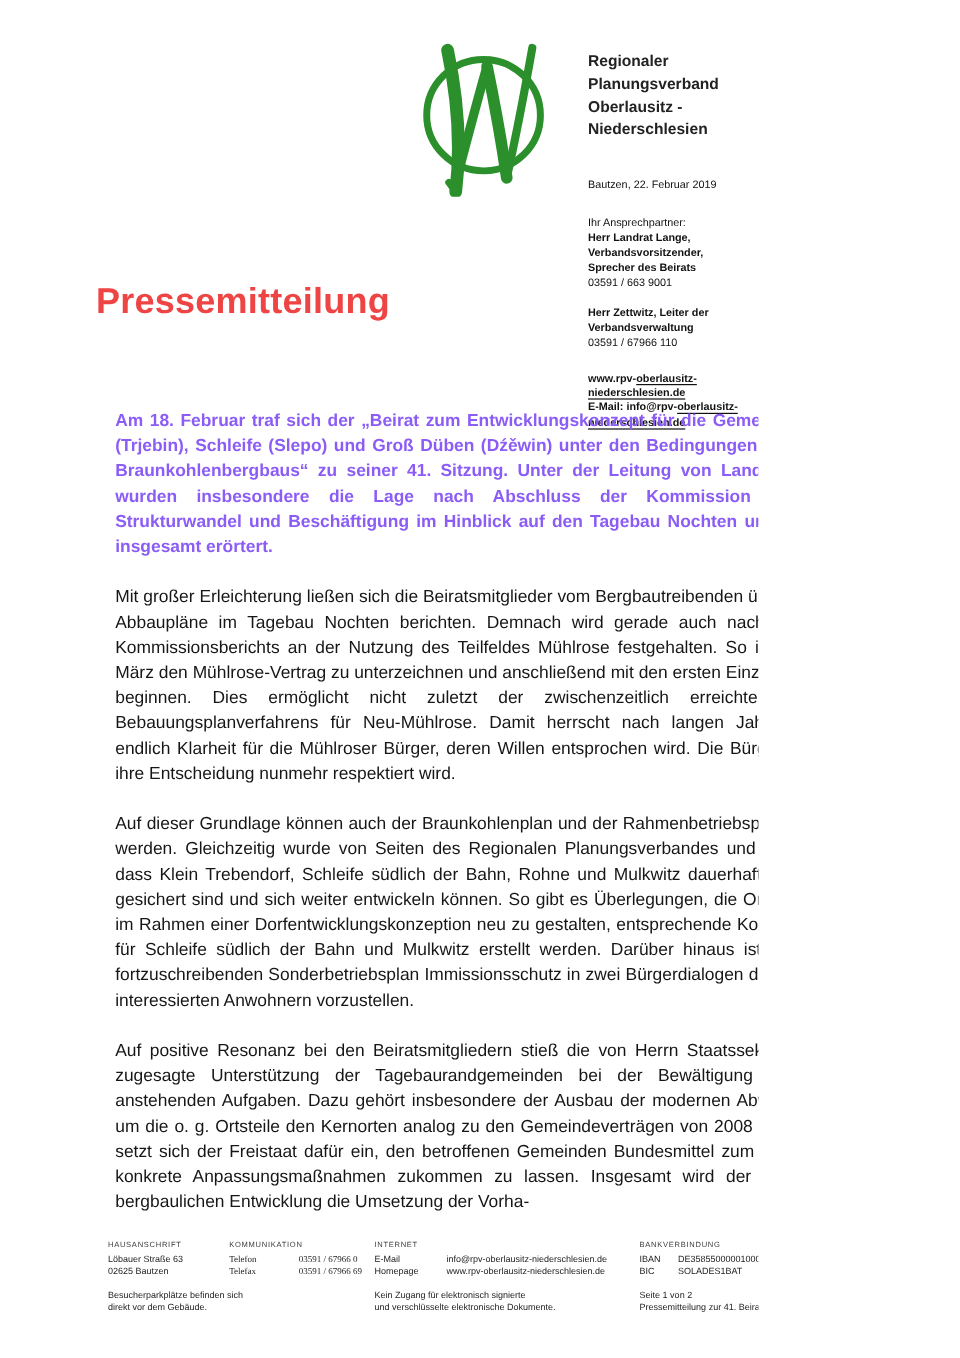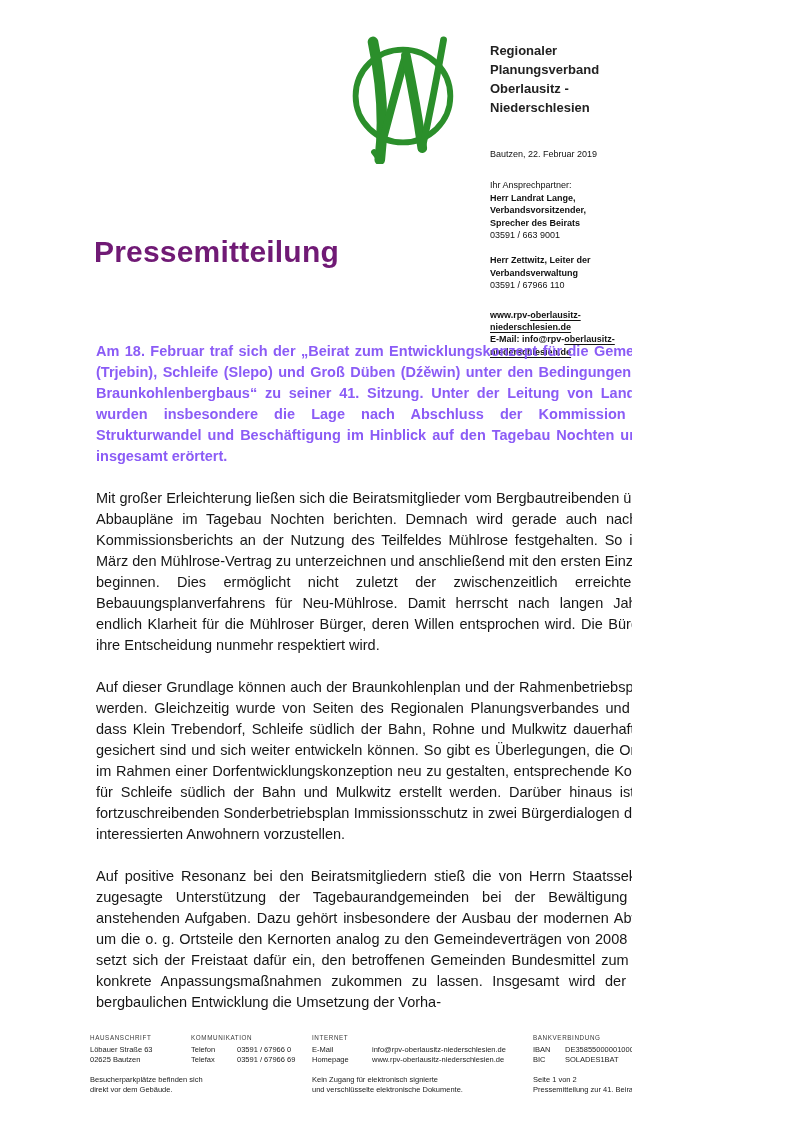--- a/index.html
+++ b/index.html
@@ -17,37 +17,37 @@
   .org .col-hsb{font-weight:normal;color:#3c3c3c;}
   
   .contact{position:absolute;left:490px;top:148px;font-size:9px;line-height:12.4px;color:#111;}
   .contact .b{font-weight:bold;}
   .sp19{height:19px;} .sp13{height:13px;} .sp17{height:17px;}
   .squiggle{
     text-decoration-line:underline;text-decoration-style:wavy;
     text-decoration-color:#59b459;text-decoration-thickness:1px;text-underline-offset:2px;text-decoration:underline;
   }
   
-  .title{position:absolute;left:94px;top:235px;font-size:30px;font-weight:bold;
-         letter-spacing:0.2px;color:#701a75;}
+  .title{position:absolute;left:80px;top:235px;font-size:30px;font-weight:bold;
+         letter-spacing:0.2px;color:#ef4444;}
   
   .bodytext{position:absolute;left:96px;top:341px;width:658px;
             font-size:14.5px;line-height:21px;text-align:justify;color:#161616;
             hyphens:auto;-webkit-hyphens:auto;}
   .bodytext p{margin:0 0 21px 0;}
   .bodytext p.lead{font-weight:bold;color:#8b5cf6;}
   
   .footer{position:absolute;left:0;top:1033px;width:800px;font-size:7.5px;line-height:10px;color:#232323;}
   .f-caps{font-size:6.3px;letter-spacing:0.6px;color:#3a3a3a;margin-bottom:2px;}
   .f-col{position:absolute;top:0;}
   .f-col.c1{left:90px;}
   .f-col.c2{left:191px;}
   .f-col.c3{left:312px;}
   .f-col.c4{left:533px;}
-  .f-grid2{display:grid;grid-template-columns:44px auto;column-gap:2px;}
+  .f-grid2{display:grid;grid-template-columns:44px auto;column-gap:14px;font-family:Liberation Serif, serif;}
   .f-grid3{display:grid;grid-template-columns:46px auto;column-gap:14px;}
   .f-grid4{display:grid;grid-template-columns:30px auto;column-gap:2px;}
   .f-note{position:absolute;top:42px;}
   .f-note.n1{left:90px;}
   .f-note.n2{left:312px;}
   .f-note.n3{left:533px;}
 </style>
 </head>
 <body>
 

